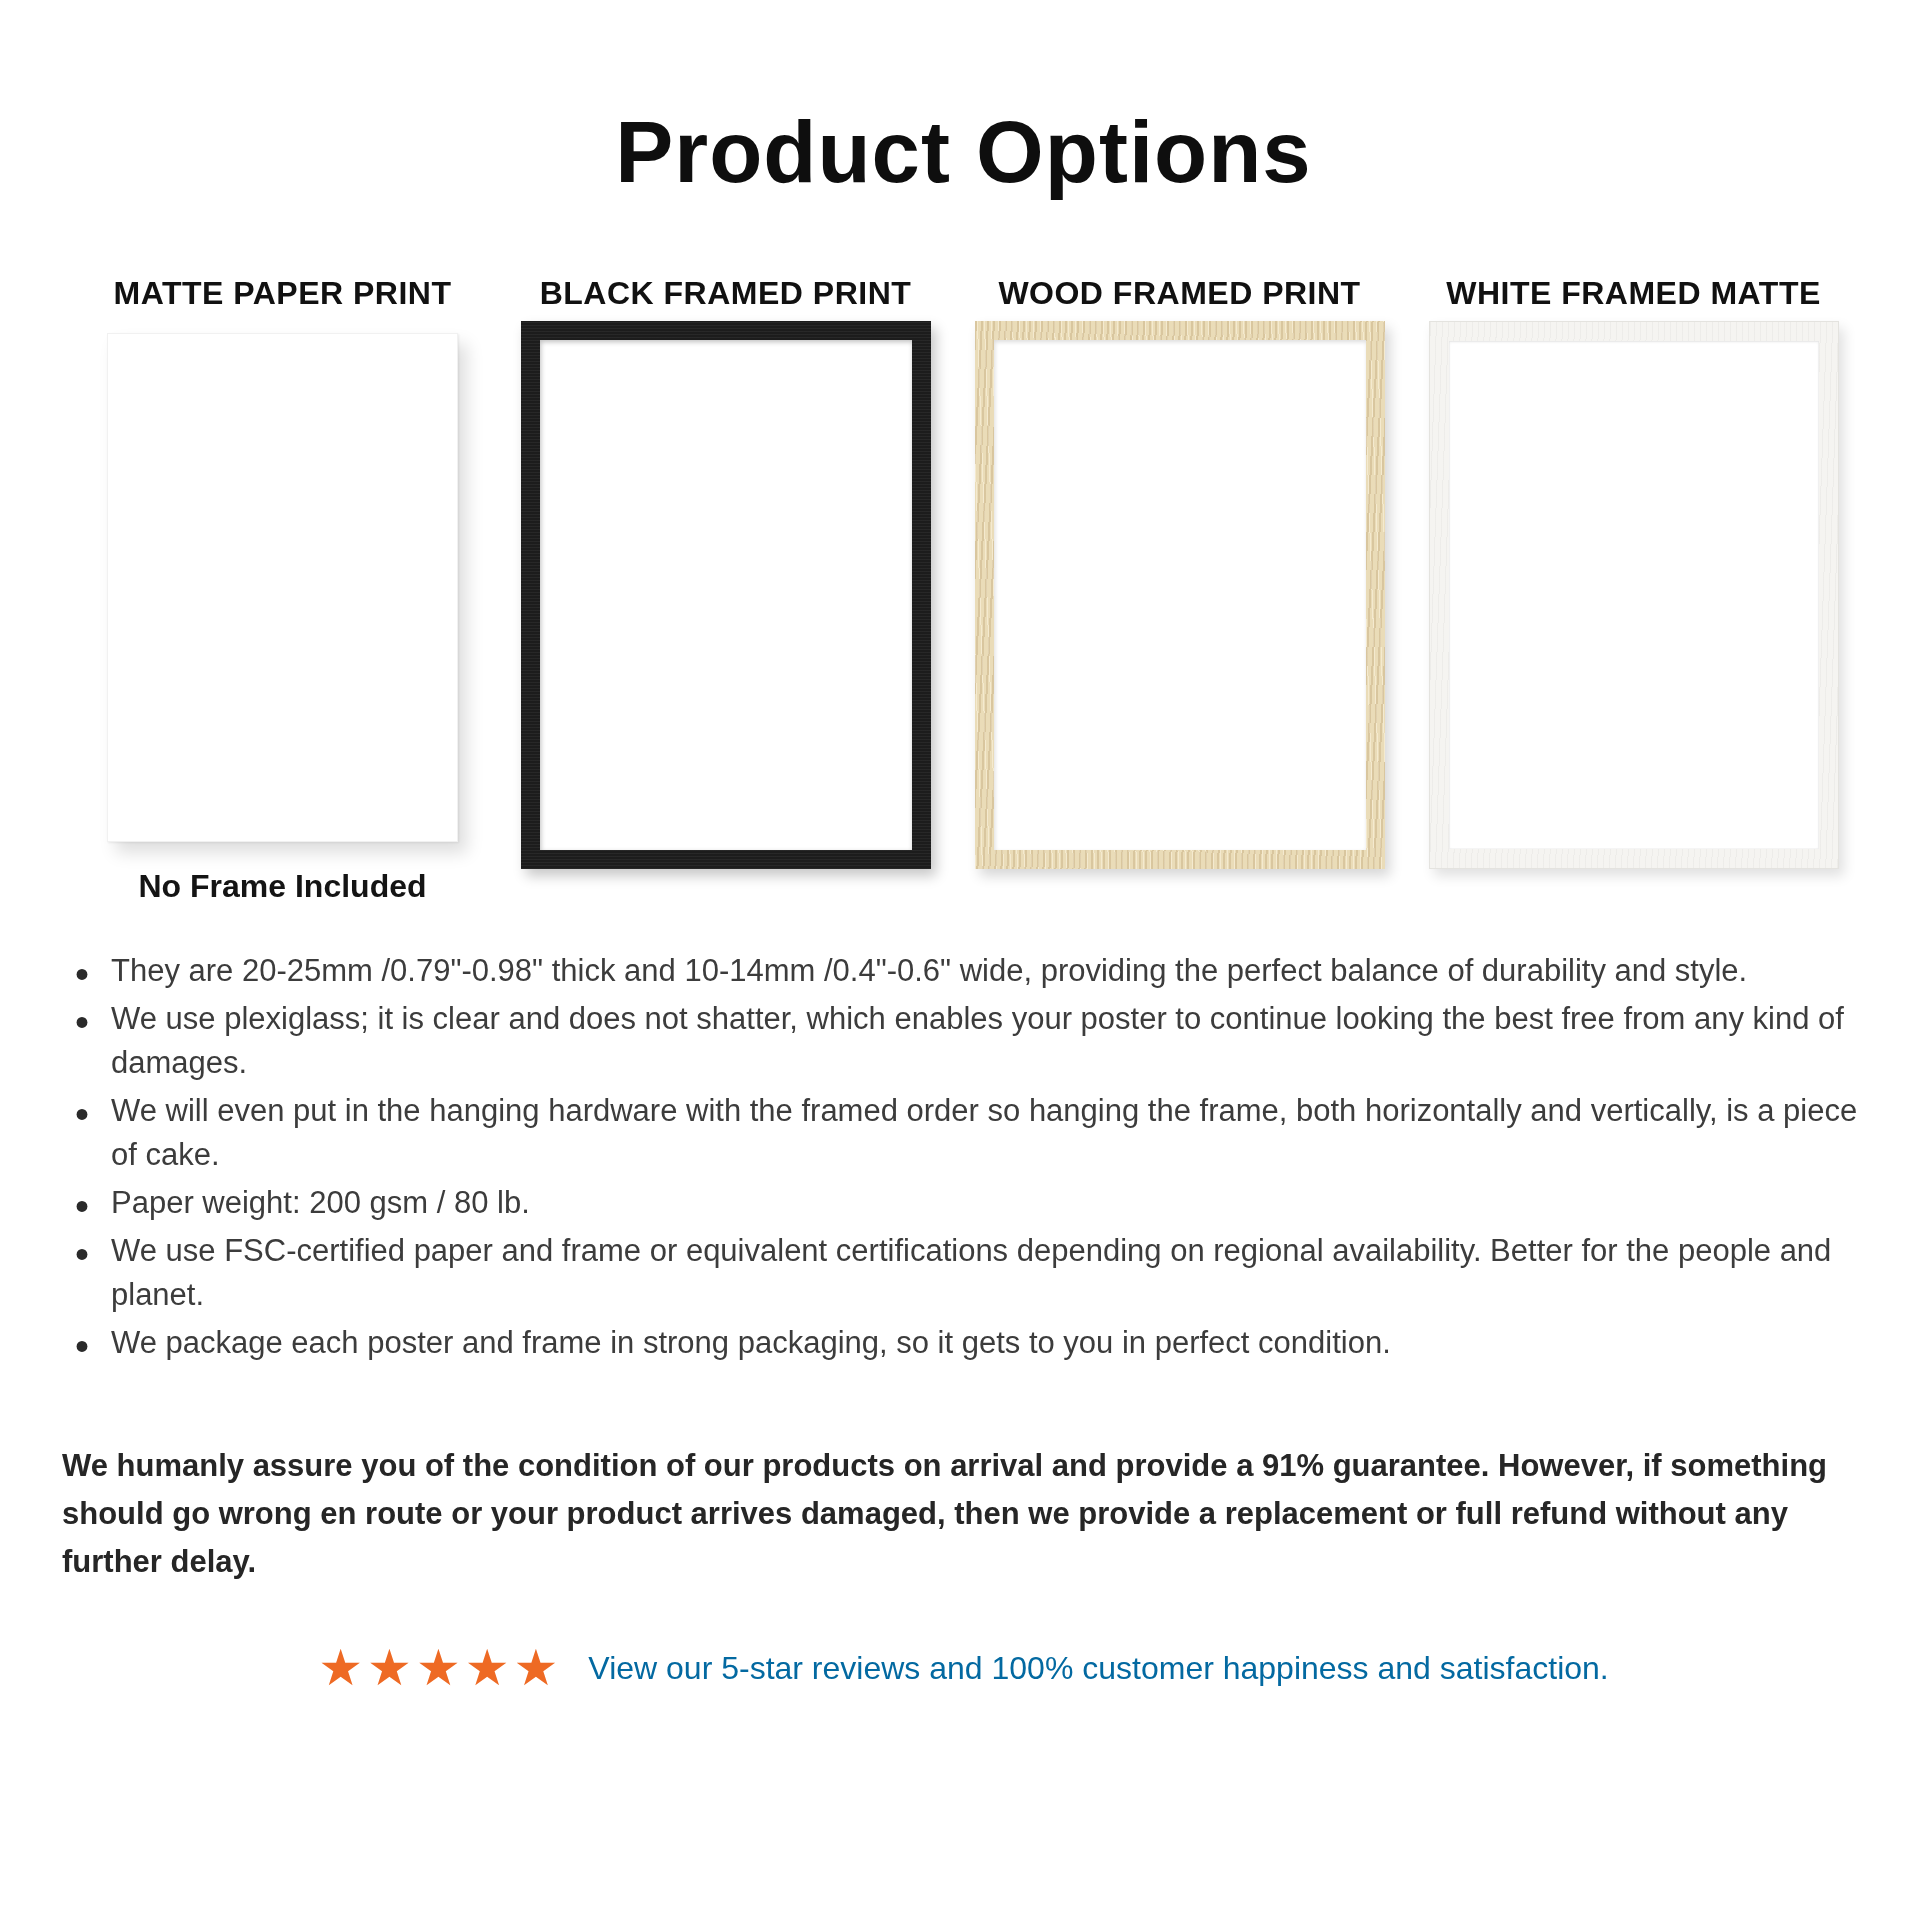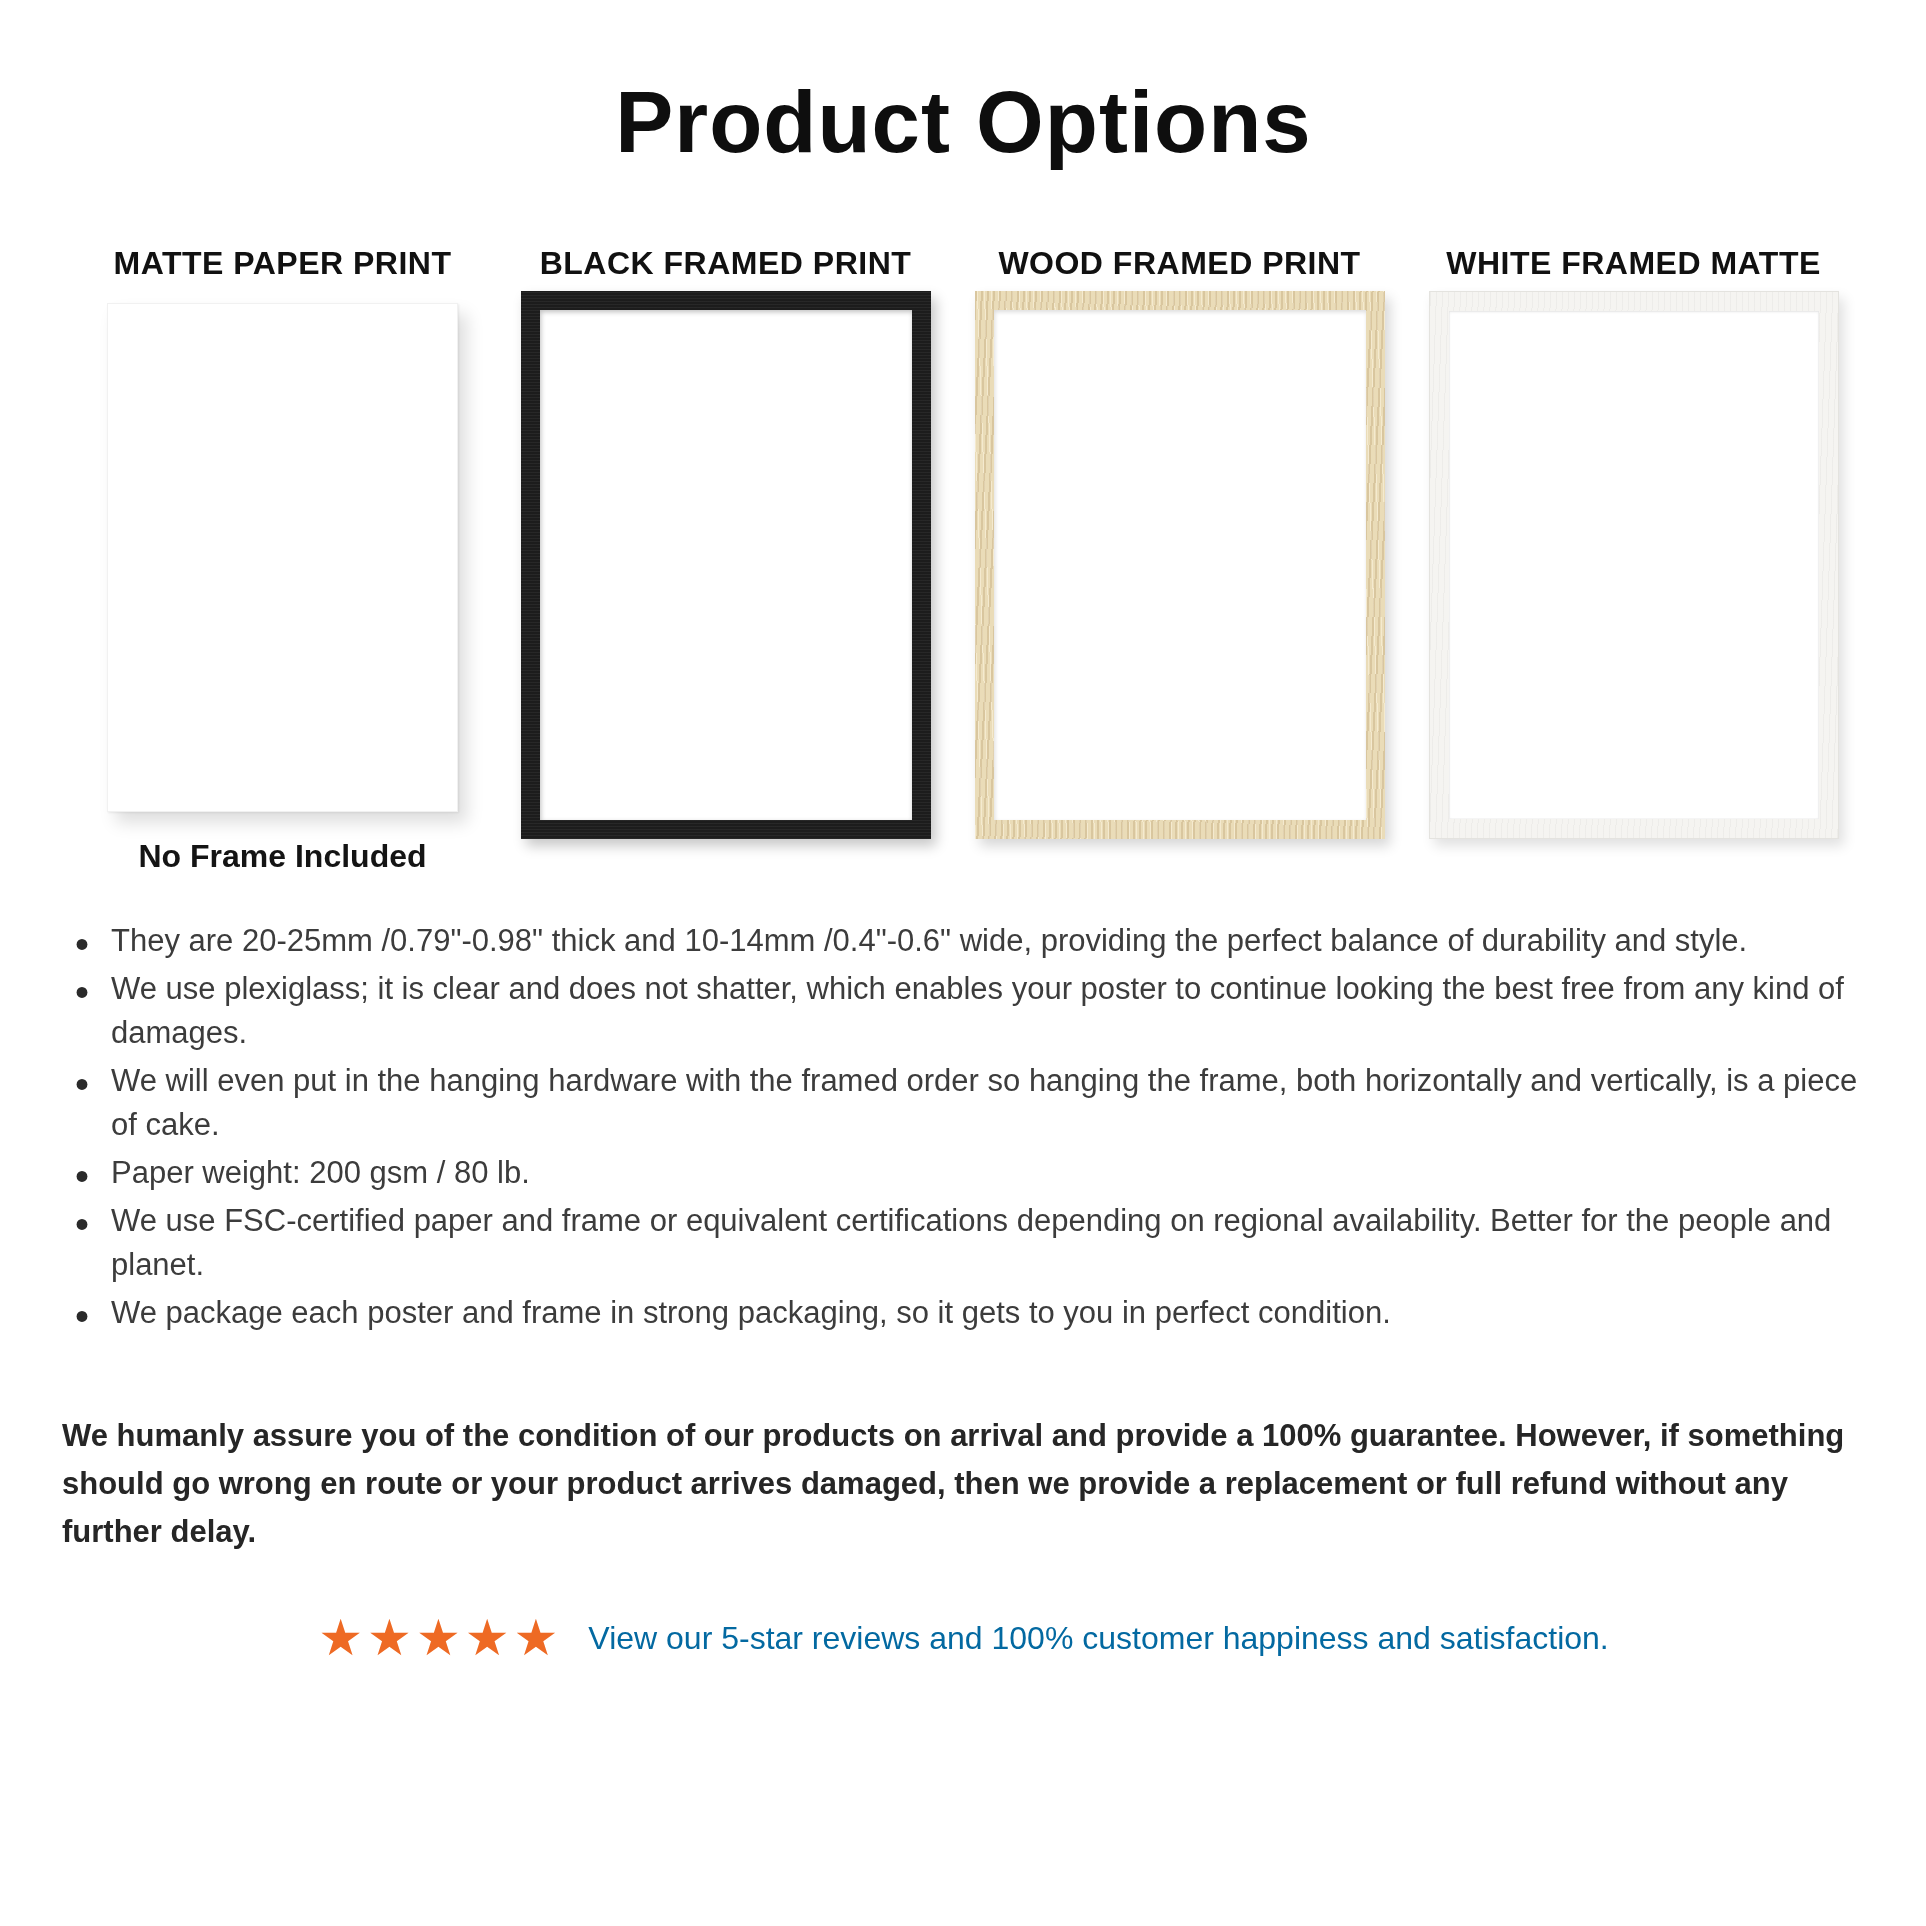--- a/index.html
+++ b/index.html
@@ -9,21 +9,21 @@
     height: 1927px;
     background: #ffffff;
     overflow: hidden;
     font-family: "Liberation Sans", sans-serif;
     color: #3c3c3c;
   }
   .page { width: 1927px; height: 1927px; position: relative; }
 
   
   .title {
-    padding-top: 72px;
+    padding-top: 102px;
     text-align: center;
     font-size: 87px;
     line-height: 1.15;
     font-weight: 700;
     color: #0e0e0e;
     letter-spacing: 1px;
   }
 
   
   .options-row {
@@ -201,21 +201,21 @@
 
   <ul class="features">
     <li>They are 20-25mm /0.79"-0.98" thick and 10-14mm /0.4"-0.6" wide, providing the perfect balance of durability and style.</li>
     <li>We use plexiglass; it is clear and does not shatter, which enables your poster to continue looking the best free from any kind of damages.</li>
     <li>We will even put in the hanging hardware with the framed order so hanging the frame, both horizontally and vertically, is a piece of cake.</li>
     <li>Paper weight: 200 gsm / 80 lb.</li>
     <li>We use FSC-certified paper and frame or equivalent certifications depending on regional availability. Better for the people and planet.</li>
     <li>We package each poster and frame in strong packaging, so it gets to you in perfect condition.</li>
   </ul>
 
-  <div class="guarantee">We humanly assure you of the condition of our products on arrival and provide a 100% guarantee. However, if something should go wrong en route or your product arrives damaged, then we provide a replacement or full refund without any further delay.</div>
+  <div class="guarantee">We humanly assure you of the condition of our products on arrival and provide a 91% guarantee. However, if something should go wrong en route or your product arrives damaged, then we provide a replacement or full refund without any further delay.</div>
 
   <div class="reviews-row">
     <span class="stars">★★★★★</span>
     <span class="reviews-text">View our 5-star reviews and 100% customer happiness and satisfaction.</span>
   </div>
 
 </div>
 
 
 </body></html>

